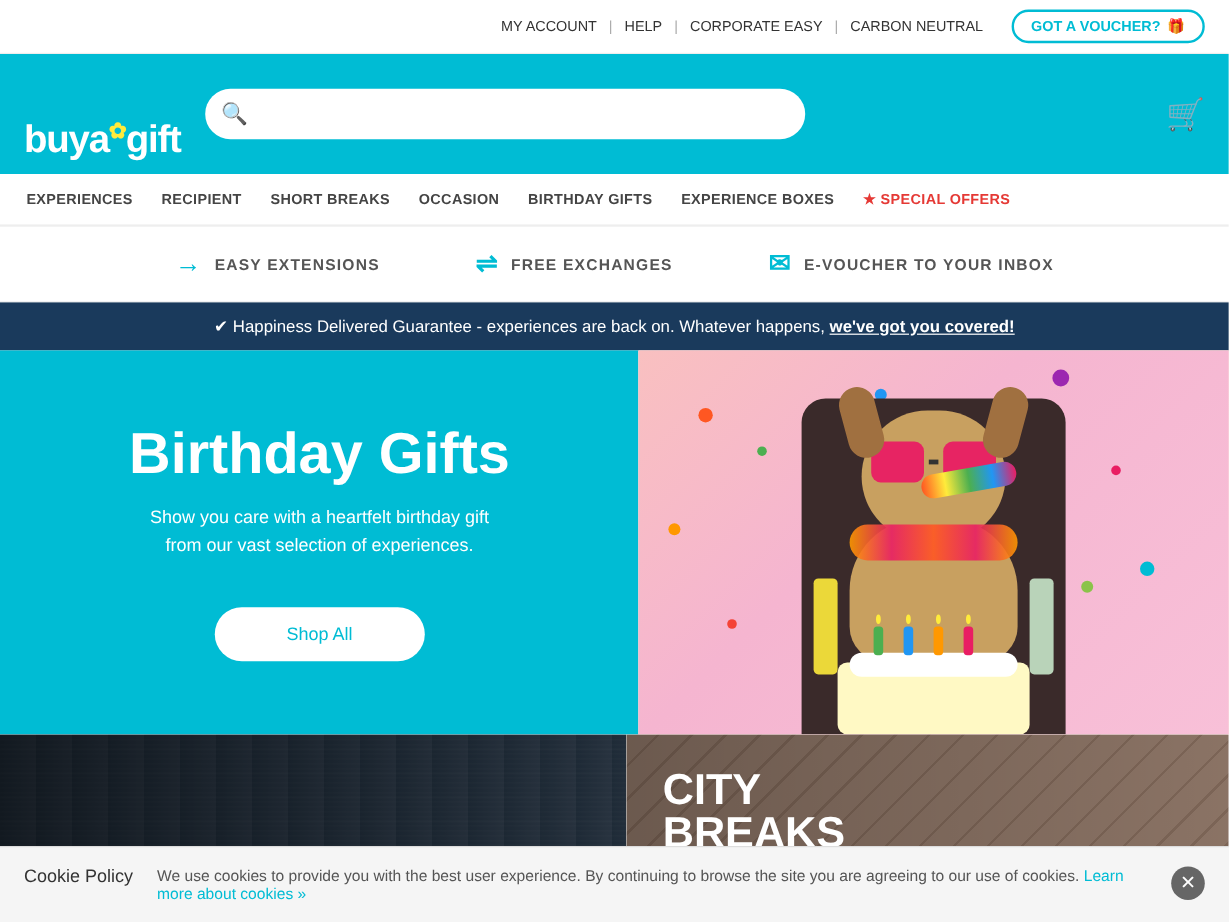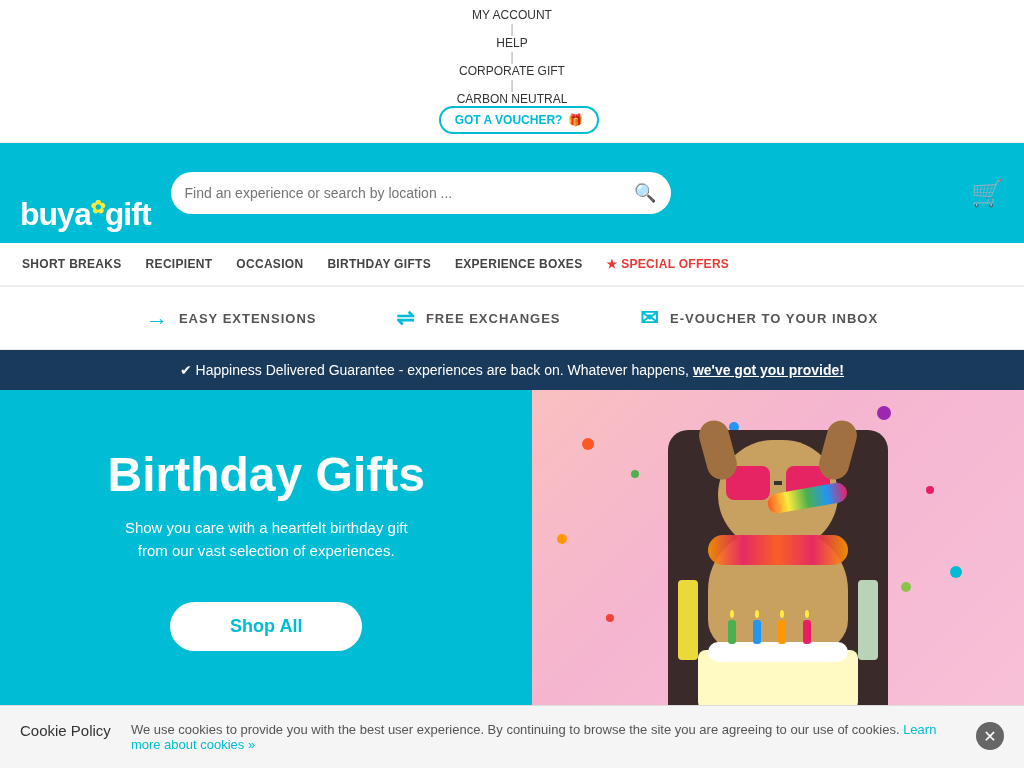--- a/index.html
+++ b/index.html
@@ -9,21 +9,20 @@
     .top-bar {
       background: #fff;
       display: flex;
       align-items: center;
       justify-content: flex-end;
       padding: 8px 20px;
       border-bottom: 1px solid #eee;
       font-size: 12px;
       color: #333;
       gap: 0;
-      flex-direction: column;
     }
     .top-bar a {
       color: #333;
       text-decoration: none;
       padding: 0 10px;
     }
     .top-bar .sep { color: #aaa; }
     .top-bar .voucher-btn {
       background: #fff;
       border: 2px solid #00bcd4;
@@ -173,24 +172,24 @@
       font-size: 15px;
       color: #fff;
       margin-bottom: 40px;
       line-height: 1.5;
     }
     .shop-all-btn {
       background: #fff;
       border: none;
       border-radius: 25px;
       padding: 14px 60px;
-      font-size: 18px;
+      font-size: 15px;
       color: #00bcd4;
       cursor: pointer;
-      font-weight: 700;
+      font-weight: 400;
     }
     .hero-right {
       width: 48%;
       background: #f9c8c8;
       overflow: hidden;
       position: relative;
     }
 
     
     .bottom-panels {
@@ -272,47 +271,47 @@
     }
   </style>
 </head>
 <body>
 
 <div class="top-bar">
   <a>MY ACCOUNT</a>
   <span class="sep"> | </span>
   <a>HELP</a>
   <span class="sep"> | </span>
-  <a>CORPORATE GIFT</a>
+  <a>CORPORATE EASY</a>
   <span class="sep"> | </span>
   <a>CARBON NEUTRAL</a>
   <button class="voucher-btn">
     <span>GOT A VOUCHER?</span>
     <span>🎁</span>
   </button>
 </div>
 
 <div class="header">
   <div class="logo">
     <div class="logo-text">
       <span style="color:#fff">b</span><span style="color:#fff">u</span><span style="color:#fff">y</span><span style="color:#fff">a</span><span style="color:#ffeb3b; font-size:18px; vertical-align:super;">✿</span><span style="color:#fff">gift</span>
     </div>
   </div>
   <div class="search-bar">
-    <input type="text" placeholder="Find an experience or search by location ..." style="">
     <span class="search-icon-wrap">🔍</span>
   </div>
   <div class="cart-icon">
     🛒
   </div>
 </div>
 
 <nav class="nav">
+  <div class="nav-item">EXPERIENCES</div>
+  <div class="nav-item">RECIPIENT</div>
   <div class="nav-item">SHORT BREAKS</div>
-  <div class="nav-item">RECIPIENT</div>
   <div class="nav-item">OCCASION</div>
   <div class="nav-item">BIRTHDAY GIFTS</div>
   <div class="nav-item">EXPERIENCE BOXES</div>
   <div class="nav-item special">SPECIAL OFFERS</div>
 
 </nav>
 
 <div class="feature-bar">
   <div class="feature-item">
     <span class="fi">→</span>
@@ -324,21 +323,21 @@
   </div>
   <div class="feature-item">
     <span class="fi">✉</span>
     <span>E-VOUCHER TO YOUR INBOX</span>
   </div>
 </div>
 
 <div class="guarantee-bar">
   <span>✔</span>
   <span>Happiness Delivered Guarantee - experiences are back on. Whatever happens, </span>
-  <strong>we've got you provide!</strong>
+  <strong>we've got you covered!</strong>
 </div>
 
 <div class="hero">
   <div class="hero-left">
     <div class="hero-title">Birthday Gifts</div>
     <div class="hero-subtitle">Show you care with a heartfelt birthday gift<br>from our vast selection of experiences.</div>
     <button class="shop-all-btn">Shop All</button>
   </div>
   <div class="hero-right">
 

